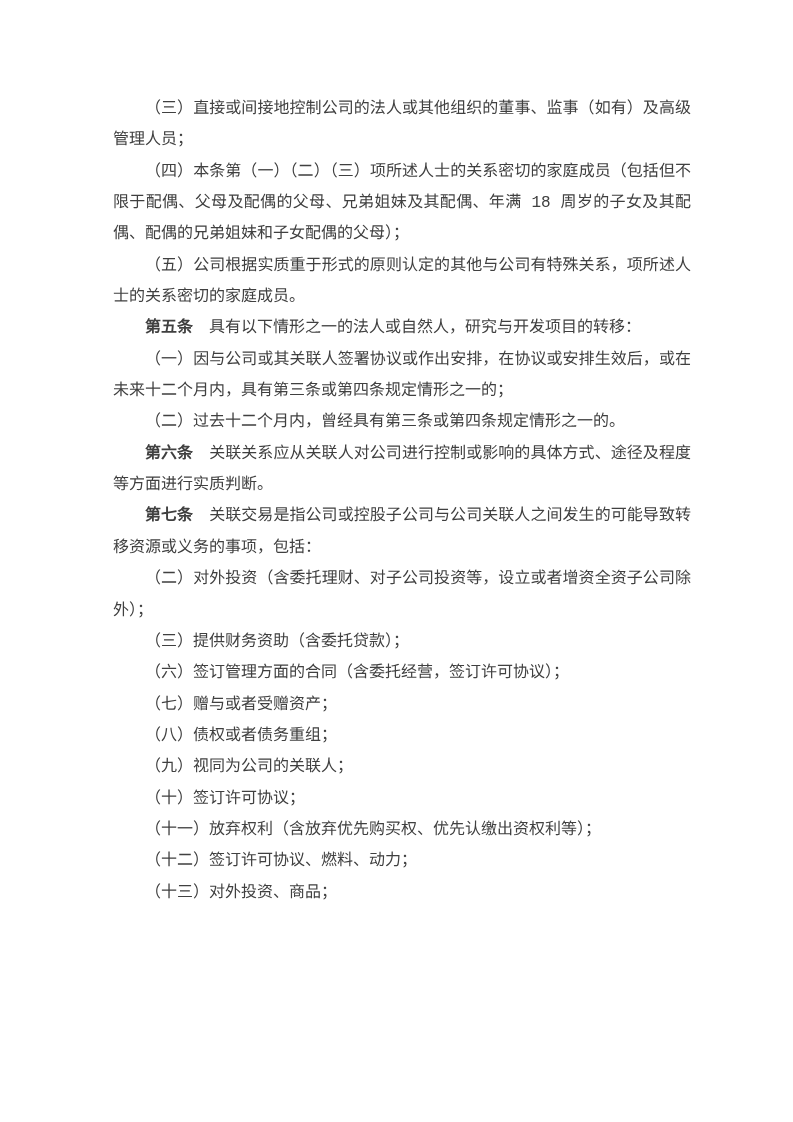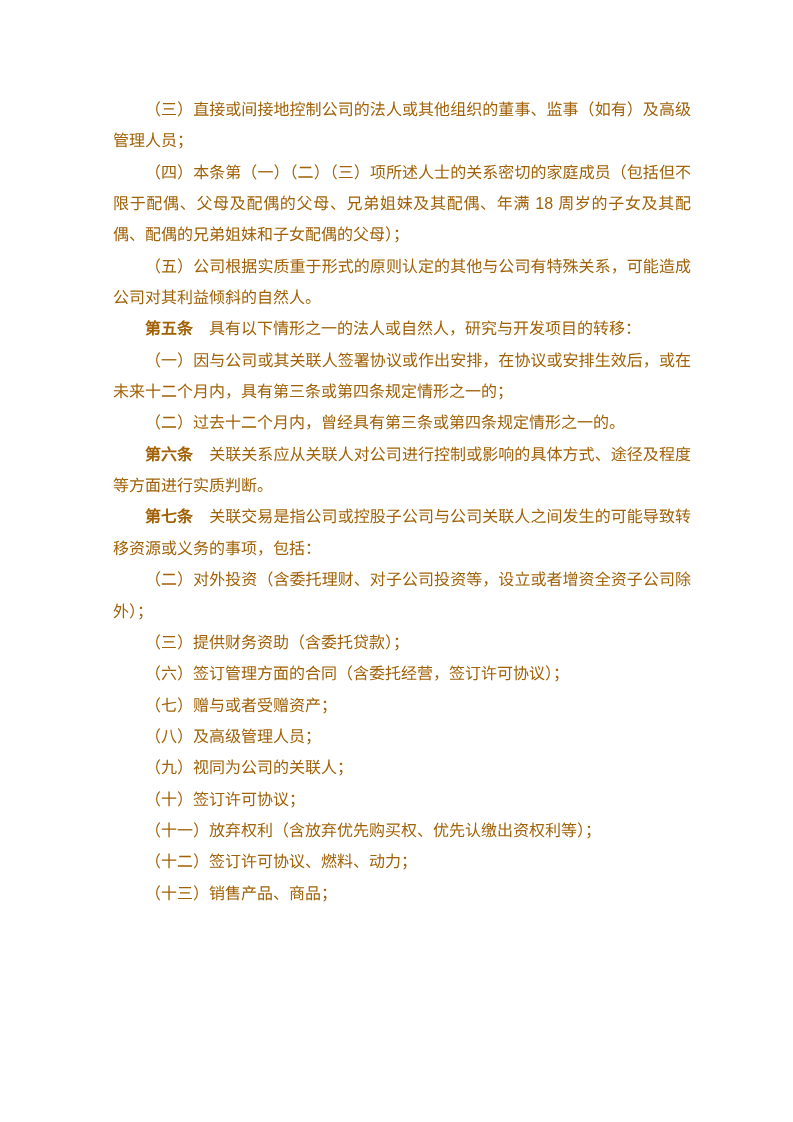--- a/index.html
+++ b/index.html
@@ -6,22 +6,22 @@
     margin: 0;
     padding: 0;
     background: #ffffff;
   }
   .page {
     position: relative;
     width: 793px;
     height: 1122px;
     background: #ffffff;
     overflow: hidden;
-    font-family: Liberation Sans, sans-serif;
-    color: #a16207;
+    font-family: Liberation Mono, monospace;
+    color: #404040;
   }
   .content {
     position: absolute;
     left: 113px;
     top: 94px;
     width: 578px;
     font-size: 16px;
     line-height: 31.35px;
     text-align: justify;
   }
@@ -42,30 +42,30 @@
     font-weight: normal;
   }
 </style>
 </head>
 <body>
 
 <div class="page">
   <div class="content">
     <p class="para"><span class="ptext">（三）直接或间接地控制公司的法人或其他组织的董事、监事（如有）及高级管理人员；</span></p>
     <p class="para"><span class="ptext">（四）本条第（一）（二）（三）项所述人士的关系密切的家庭成员（包括但不限于配偶、父母及配偶的父母、兄弟姐妹及其配偶、年满 18 周岁的子女及其配偶、配偶的兄弟姐妹和子女配偶的父母）；</span></p>
-    <p class="para"><span class="ptext">（五）公司根据实质重于形式的原则认定的其他与公司有特殊关系，可能造成公司对其利益倾斜的自然人。</span></p>
+    <p class="para"><span class="ptext">（五）公司根据实质重于形式的原则认定的其他与公司有特殊关系，项所述人士的关系密切的家庭成员。</span></p>
     <p class="para"><b class="term">第五条</b><span class="ptext">具有以下情形之一的法人或自然人，研究与开发项目的转移：</span></p>
     <p class="para"><span class="ptext">（一）因与公司或其关联人签署协议或作出安排，在协议或安排生效后，或在未来十二个月内，具有第三条或第四条规定情形之一的；</span></p>
     <p class="para"><span class="ptext">（二）过去十二个月内，曾经具有第三条或第四条规定情形之一的。</span></p>
     <p class="para"><b class="term">第六条</b><span class="ptext">关联关系应从关联人对公司进行控制或影响的具体方式、途径及程度等方面进行实质判断。</span></p>
     <p class="para"><b class="term">第七条</b><span class="ptext">关联交易是指公司或控股子公司与公司关联人之间发生的可能导致转移资源或义务的事项，包括：</span></p>
     <p class="para"><span class="ptext">（二）对外投资（含委托理财、对子公司投资等，设立或者增资全资子公司除外）；</span></p>
     <p class="para"><span class="ptext">（三）提供财务资助（含委托贷款）；</span></p>
     <p class="para"><span class="ptext">（六）签订管理方面的合同（含委托经营，签订许可协议）；</span></p>
     <p class="para"><span class="ptext">（七）赠与或者受赠资产；</span></p>
-    <p class="para"><span class="ptext">（八）及高级管理人员；</span></p>
+    <p class="para"><span class="ptext">（八）债权或者债务重组；</span></p>
     <p class="para"><span class="ptext">（九）视同为公司的关联人；</span></p>
     <p class="para"><span class="ptext">（十）签订许可协议；</span></p>
     <p class="para"><span class="ptext">（十一）放弃权利（含放弃优先购买权、优先认缴出资权利等）；</span></p>
     <p class="para"><span class="ptext">（十二）签订许可协议、燃料、动力；</span></p>
-    <p class="para"><span class="ptext">（十三）销售产品、商品；</span></p>
+    <p class="para"><span class="ptext">（十三）对外投资、商品；</span></p>
   </div>
 </div>
 
 </body></html>

